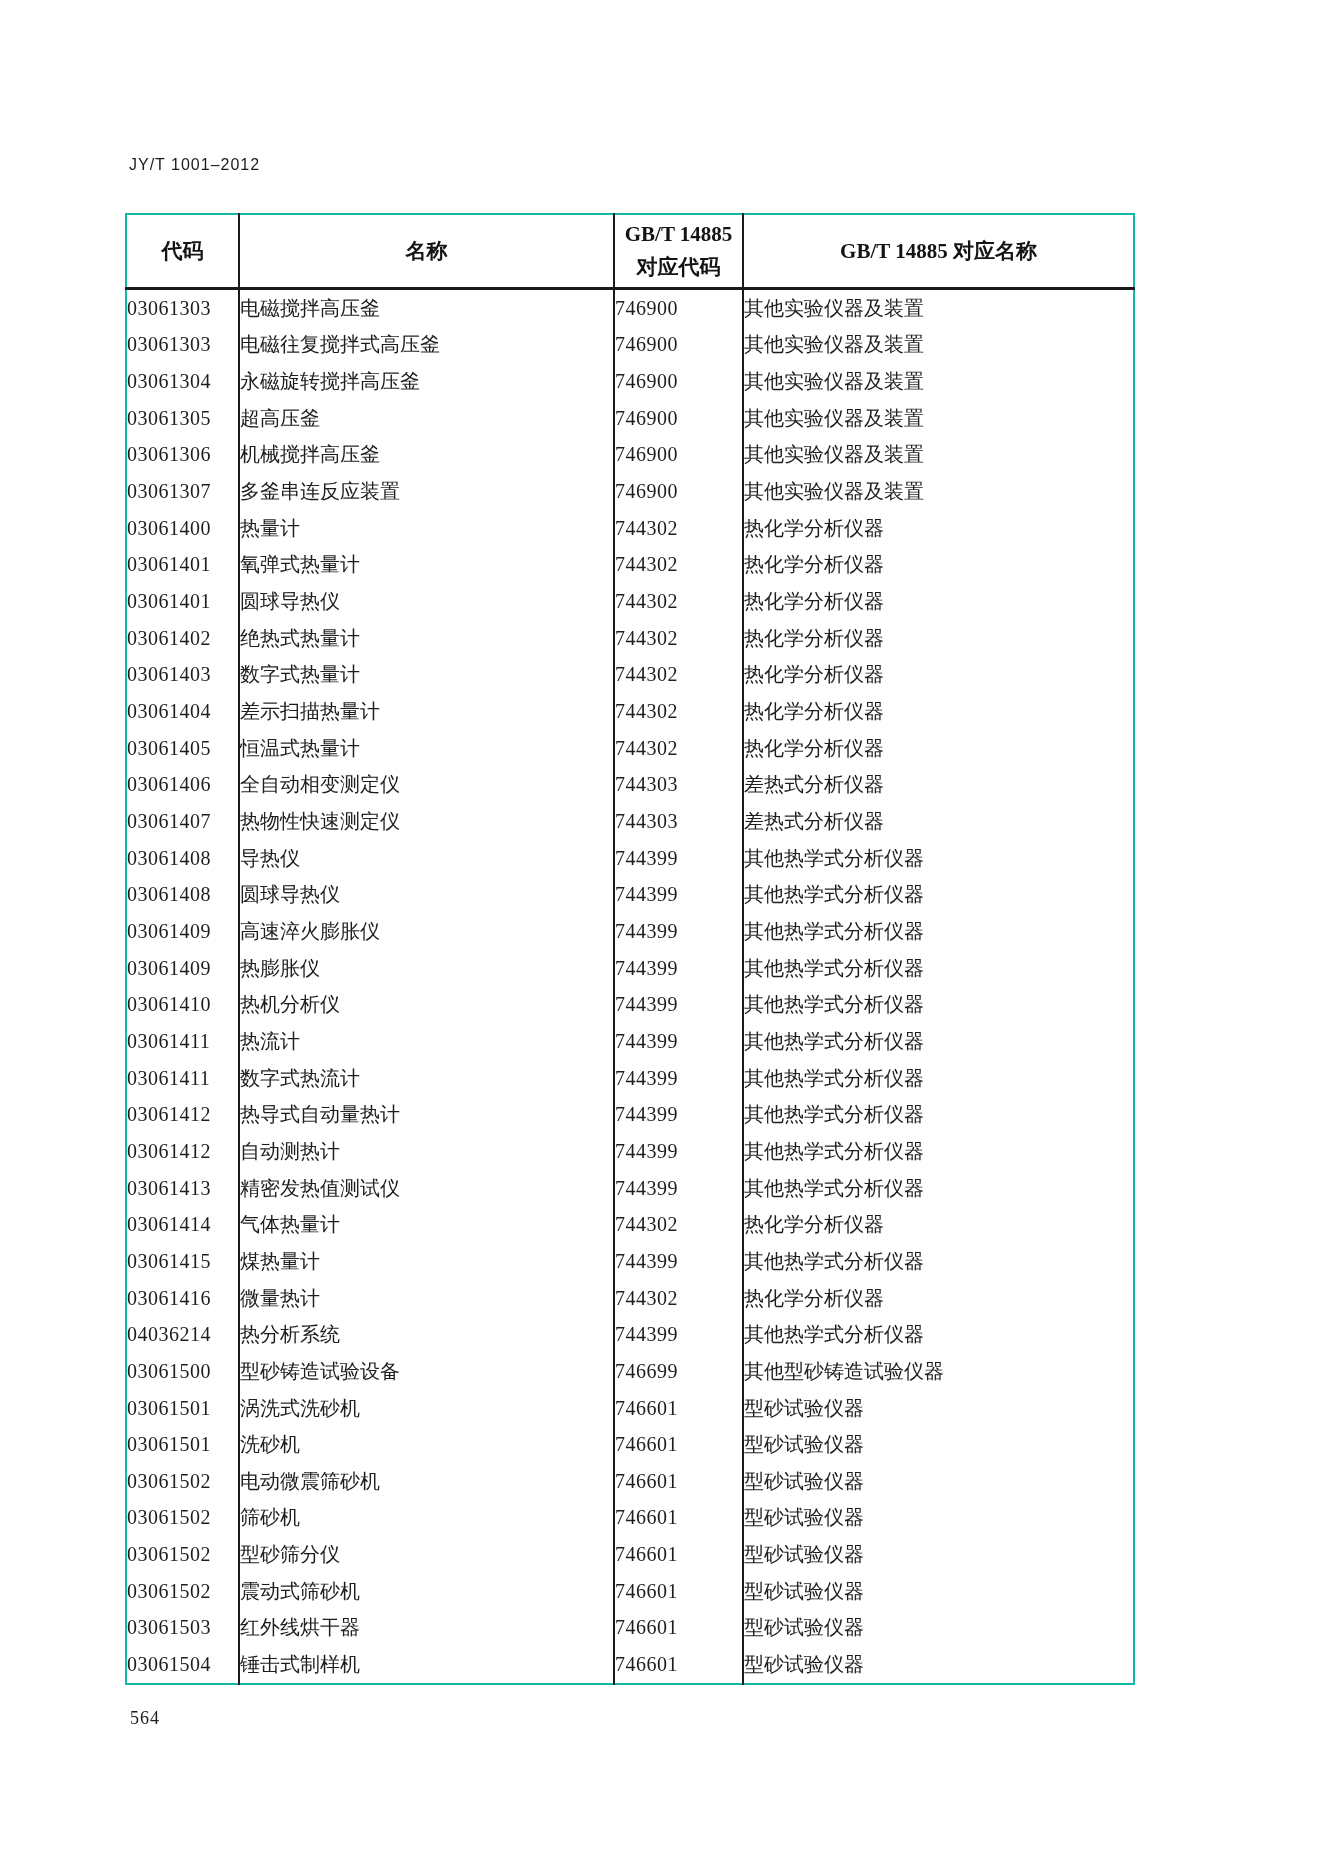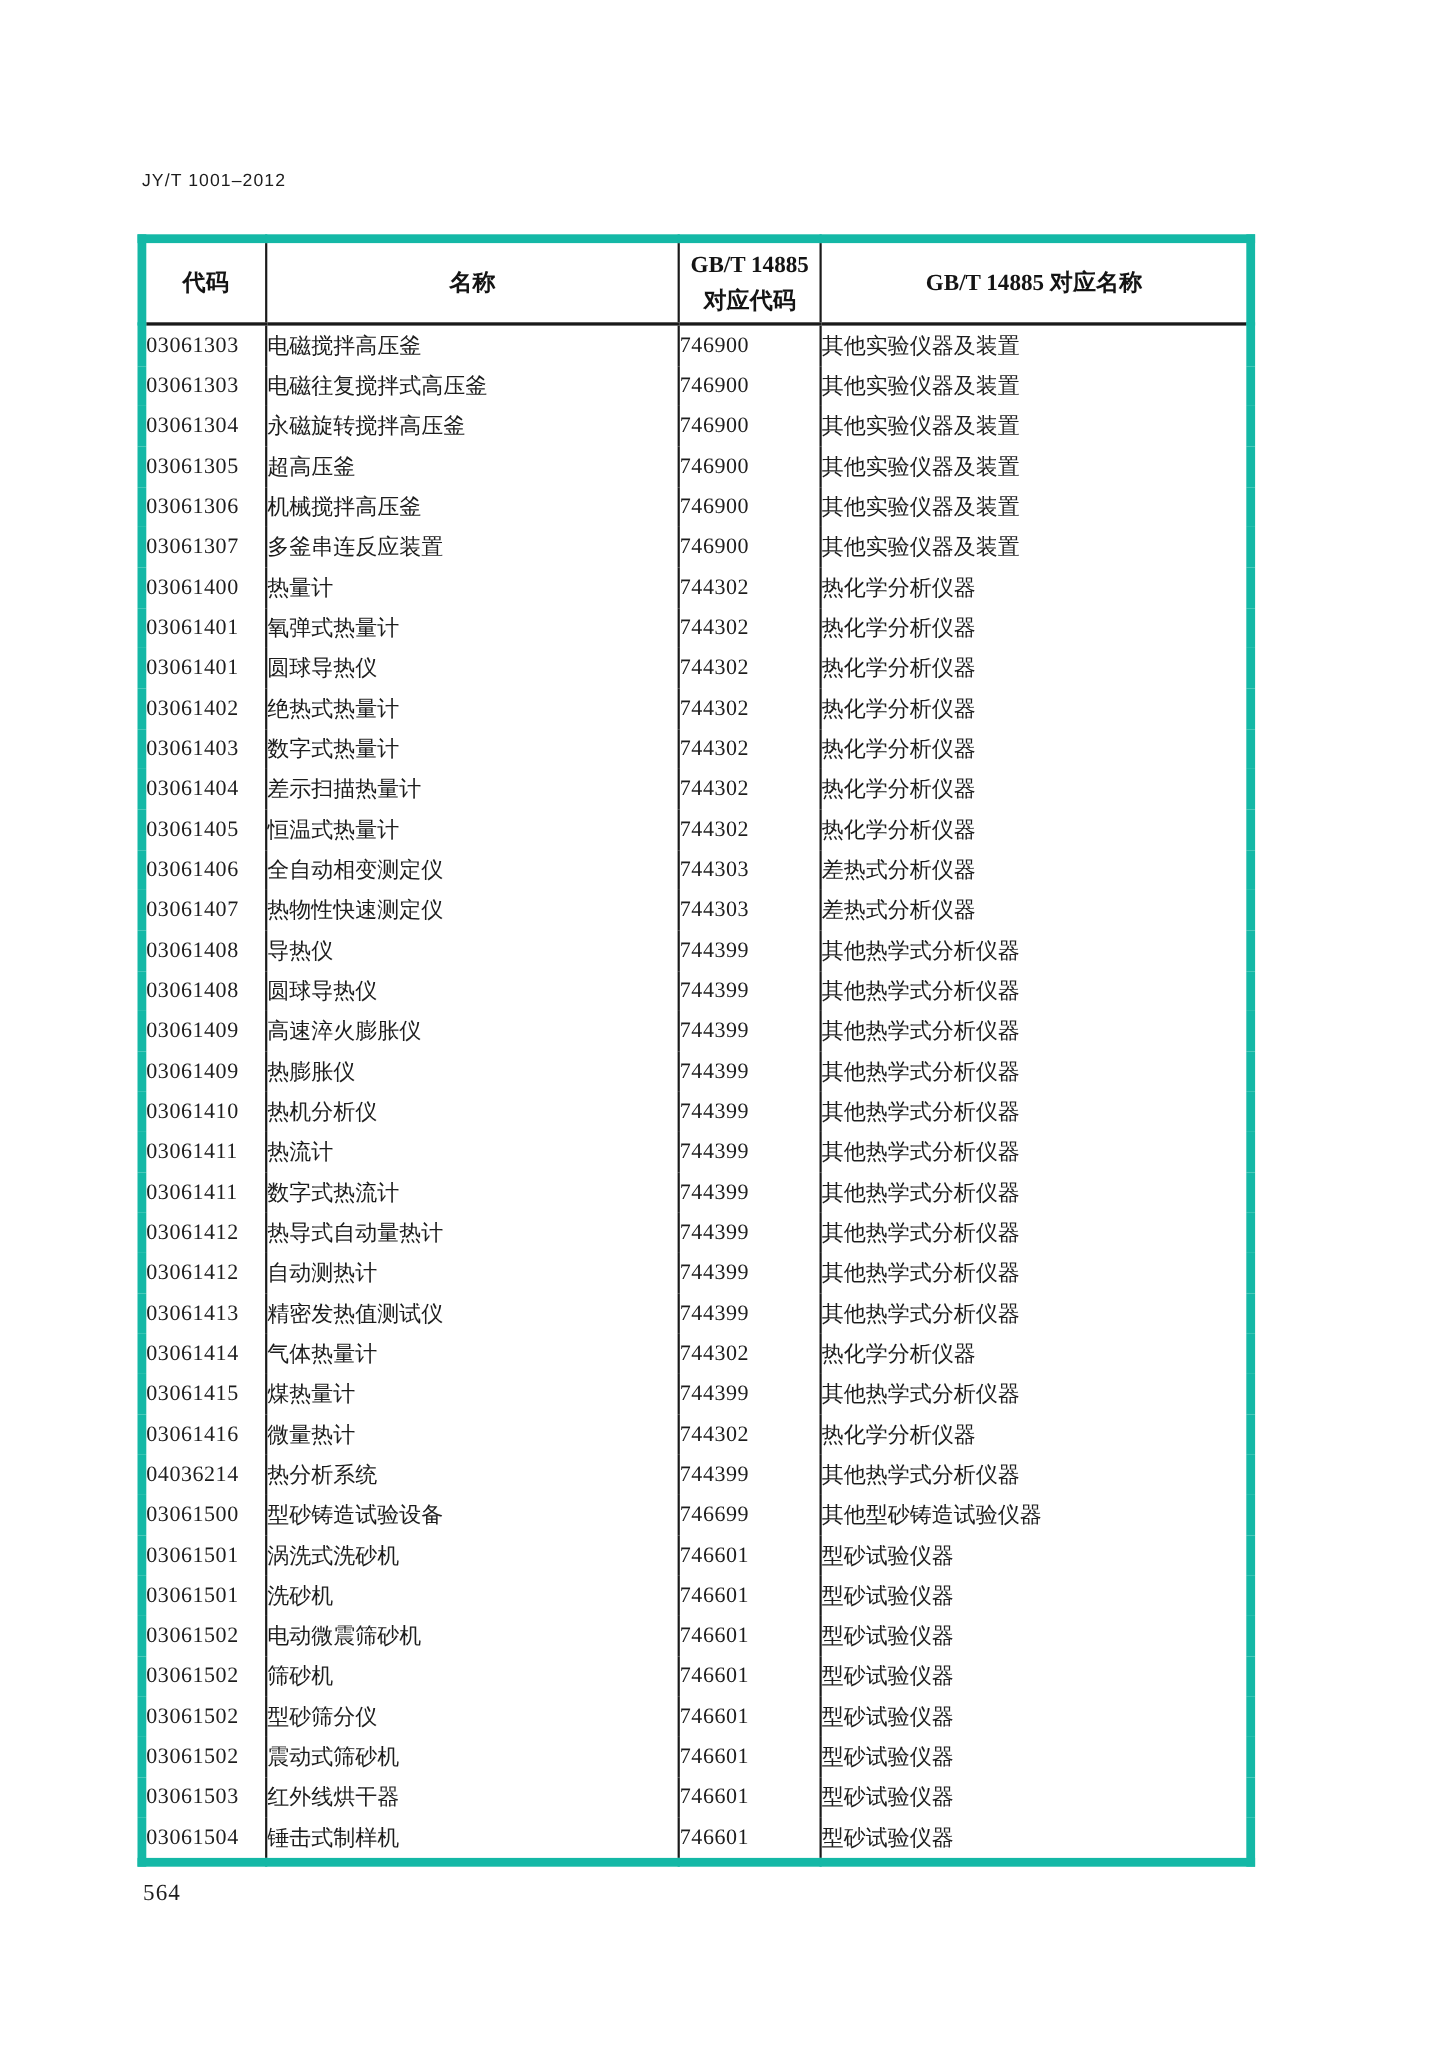--- a/index.html
+++ b/index.html
@@ -24,21 +24,21 @@
     white-space: pre;
     color: #1c1c1c;
   }
   table.std-table {
     position: absolute;
     left: 125px;
     top: 213px;
     width: 1008px;
     border-collapse: collapse;
     table-layout: fixed;
-    border: 8px solid #14b8a6;
+    border: 2px solid #14b8a6;
   }
   table.std-table th {
     height: 72px;
     font-size: 21px;
     font-weight: 700;
     text-align: center;
     vertical-align: middle;
     border-right: 2px solid #1a1a1a;
     border-bottom: 3px solid #1a1a1a;
     padding: 0;
@@ -62,21 +62,21 @@
   td.cell-code       { padding-left: 3px; letter-spacing: 0.5px; }
   td.cell-name       { padding-left: 6px; }
   td.cell-gbt-code   { padding-left: 4px; letter-spacing: 0.5px; }
   td.cell-gbt-name   { padding-left: 7px; }
   .hdr-two-line span { display: block; line-height: 33px; }
   .hdr-two-line { padding-top: 2px; }
   .page-number {
     position: absolute;
     left: 130px;
     top: 1708px;
-    font-size: 21px;
+    font-size: 18px;
     letter-spacing: 1px;
     color: #1d1d1d;
   }
 </style>
 </head>
 <body>
 
 <div class="doc-title">JY/T 1001–2012</div>
 
 <table class="std-table">

